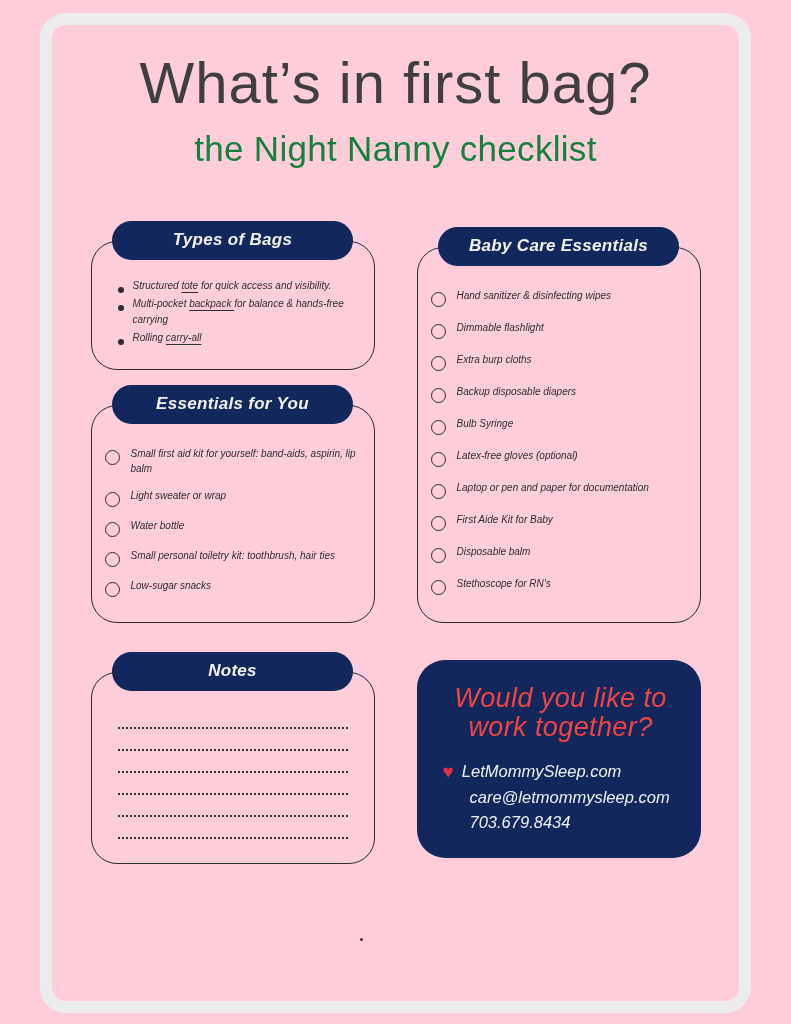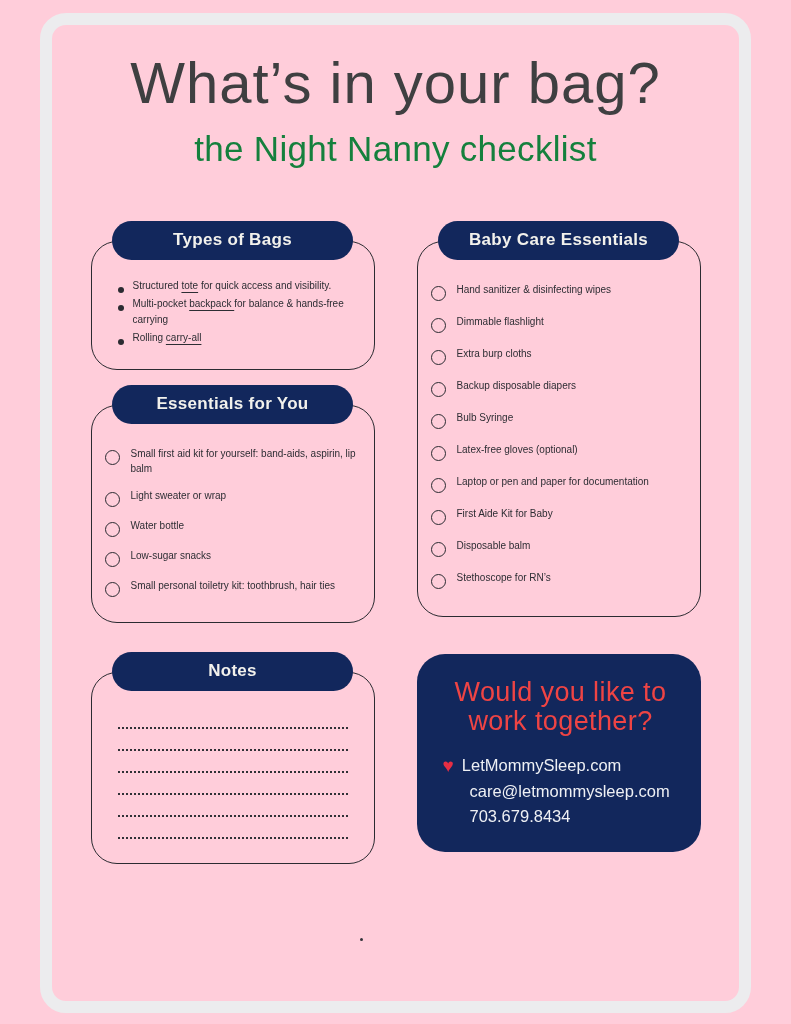--- a/index.html
+++ b/index.html
@@ -33,23 +33,24 @@
     font-size:35px;
     font-weight:400;
     color:#15803d;
     margin-top:12px;
     letter-spacing:0.3px;
   }
 
   .columns {
     display:flex;
     justify-content:center;
-    align-items:flex-start;
+    align-items:center;
     gap:42px;
     margin-top:52px;
+    font-style:italic;
   }
   .col { width:284px; }
 
   .section { position:relative; }
   .pill {
     position:relative; z-index:2;
     background:#12275c;
     color:#f2f1ec;
     border-radius:999px;
     text-align:center;
@@ -122,21 +123,21 @@
     background:#33333a;
   }
 </style>
 </head>
 <body>
 
 <div class="frame"></div>
 
 <div class="content">
 
-  <div class="title">What’s in your bag?</div>
+  <div class="title">What’s in first bag?</div>
   <div class="subtitle">the Night Nanny checklist</div>
 
   <div class="columns">
 
     <div class="col">
 
       <div class="section">
         <div class="pill">Types of Bags</div>
         <div class="outline-box bags-box">
           <div>
@@ -169,25 +170,25 @@
               <div class="check-item">
                 <span class="circle"></span>
                 <span class="check-text">Light sweater or wrap</span>
               </div>
               <div class="check-item">
                 <span class="circle"></span>
                 <span class="check-text">Water bottle</span>
               </div>
               <div class="check-item">
                 <span class="circle"></span>
+                <span class="check-text">Small personal toiletry kit: toothbrush, hair ties</span>
+              </div>
+              <div class="check-item">
+                <span class="circle"></span>
                 <span class="check-text">Low-sugar snacks</span>
-              </div>
-              <div class="check-item">
-                <span class="circle"></span>
-                <span class="check-text">Small personal toiletry kit: toothbrush, hair ties</span>
               </div>
             </div>
         </div>
       </div>
 
       <div class="gap30"></div>
 
       <div class="section">
         <div class="pill">Notes</div>
         <div class="outline-box notes-box">

